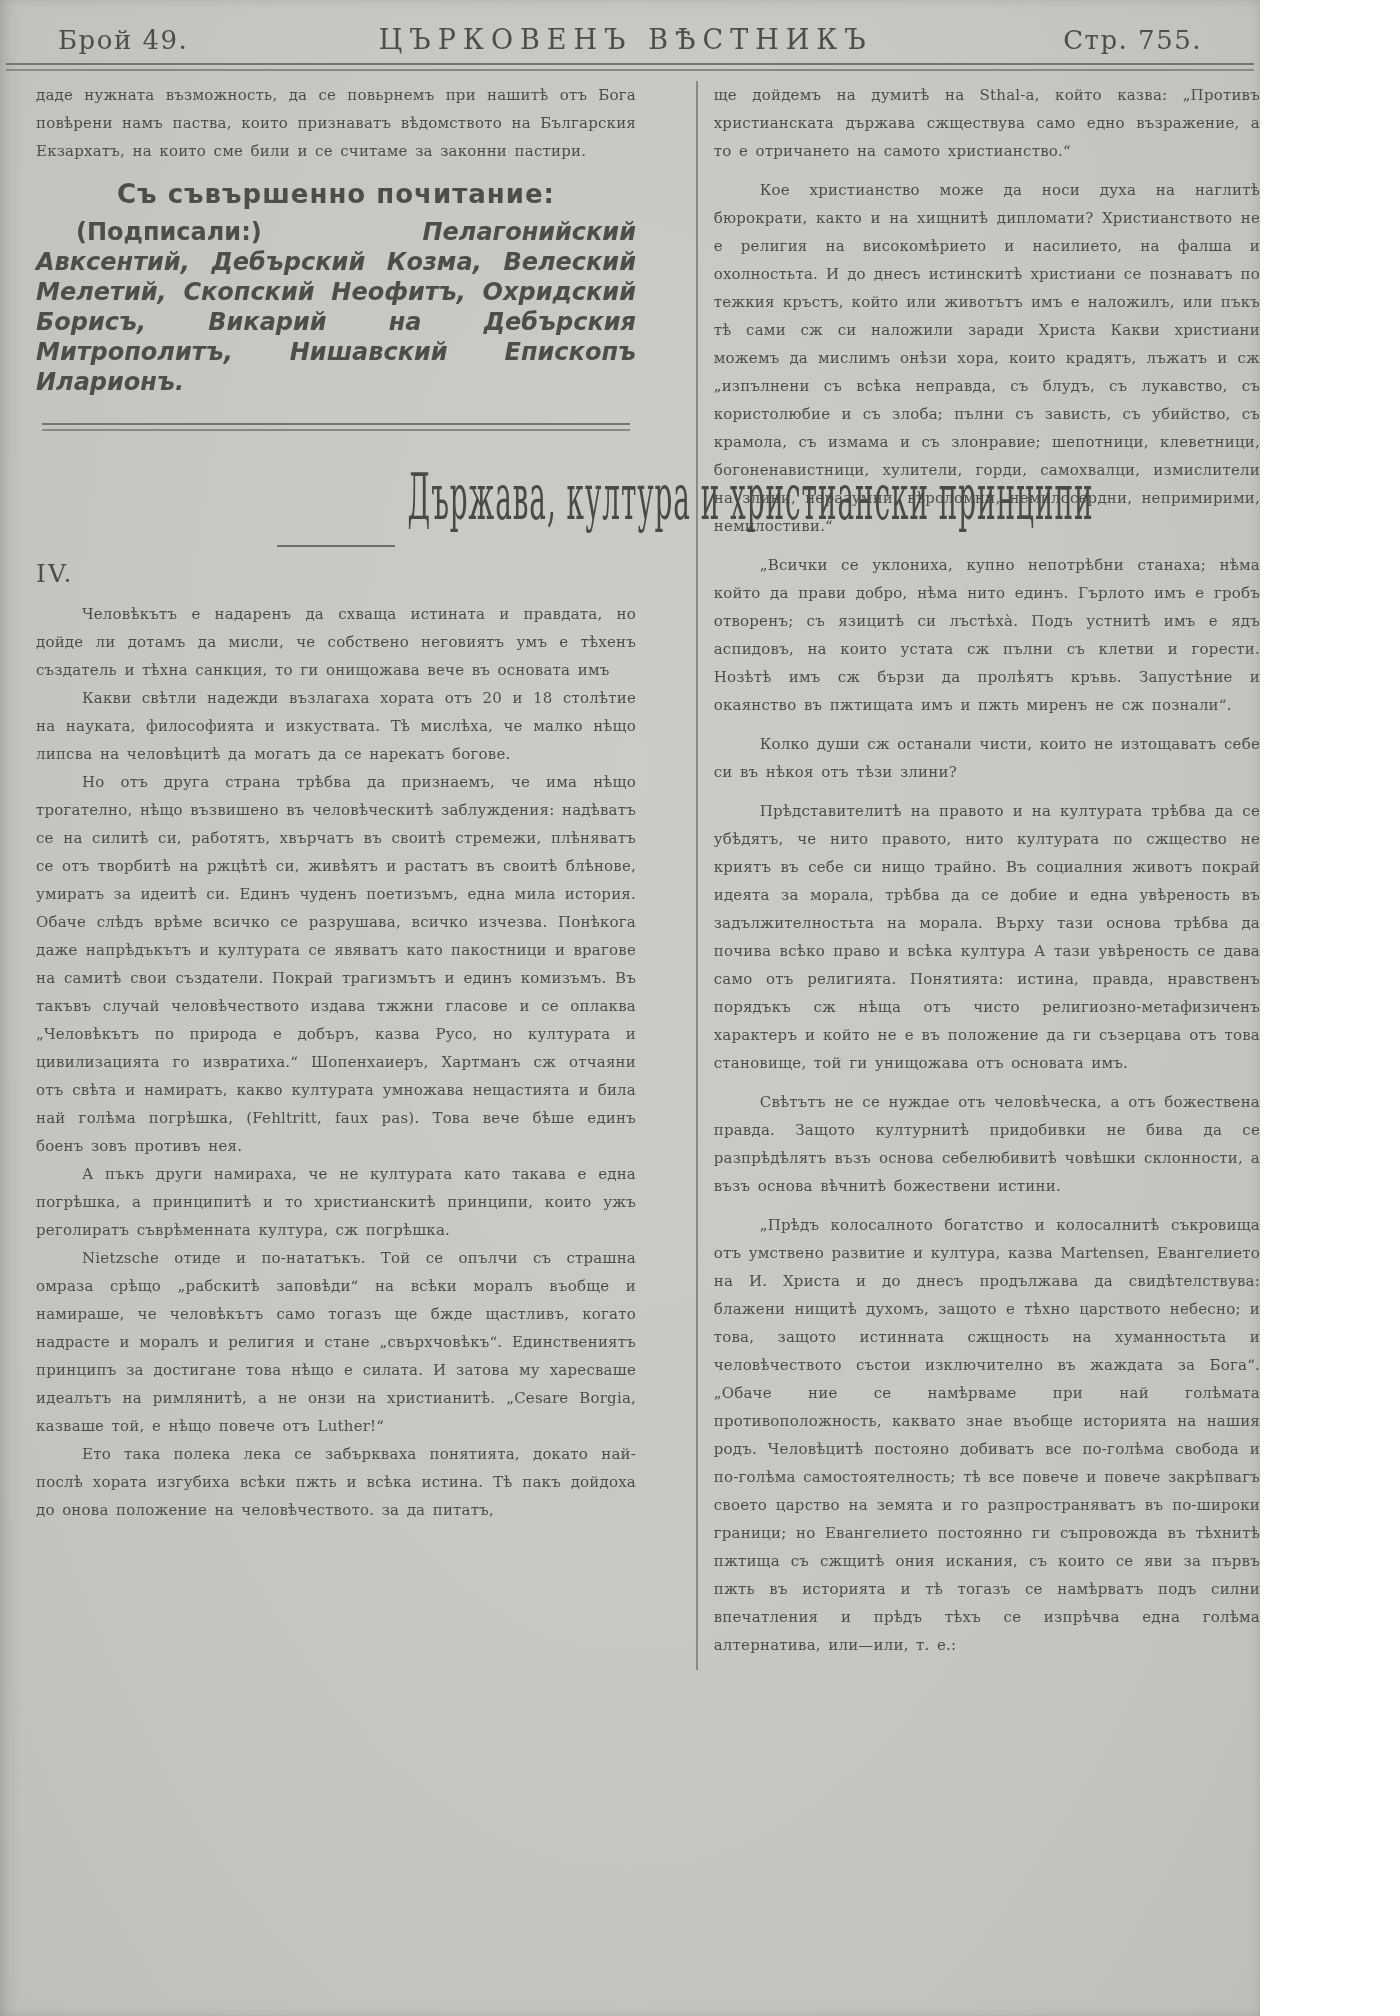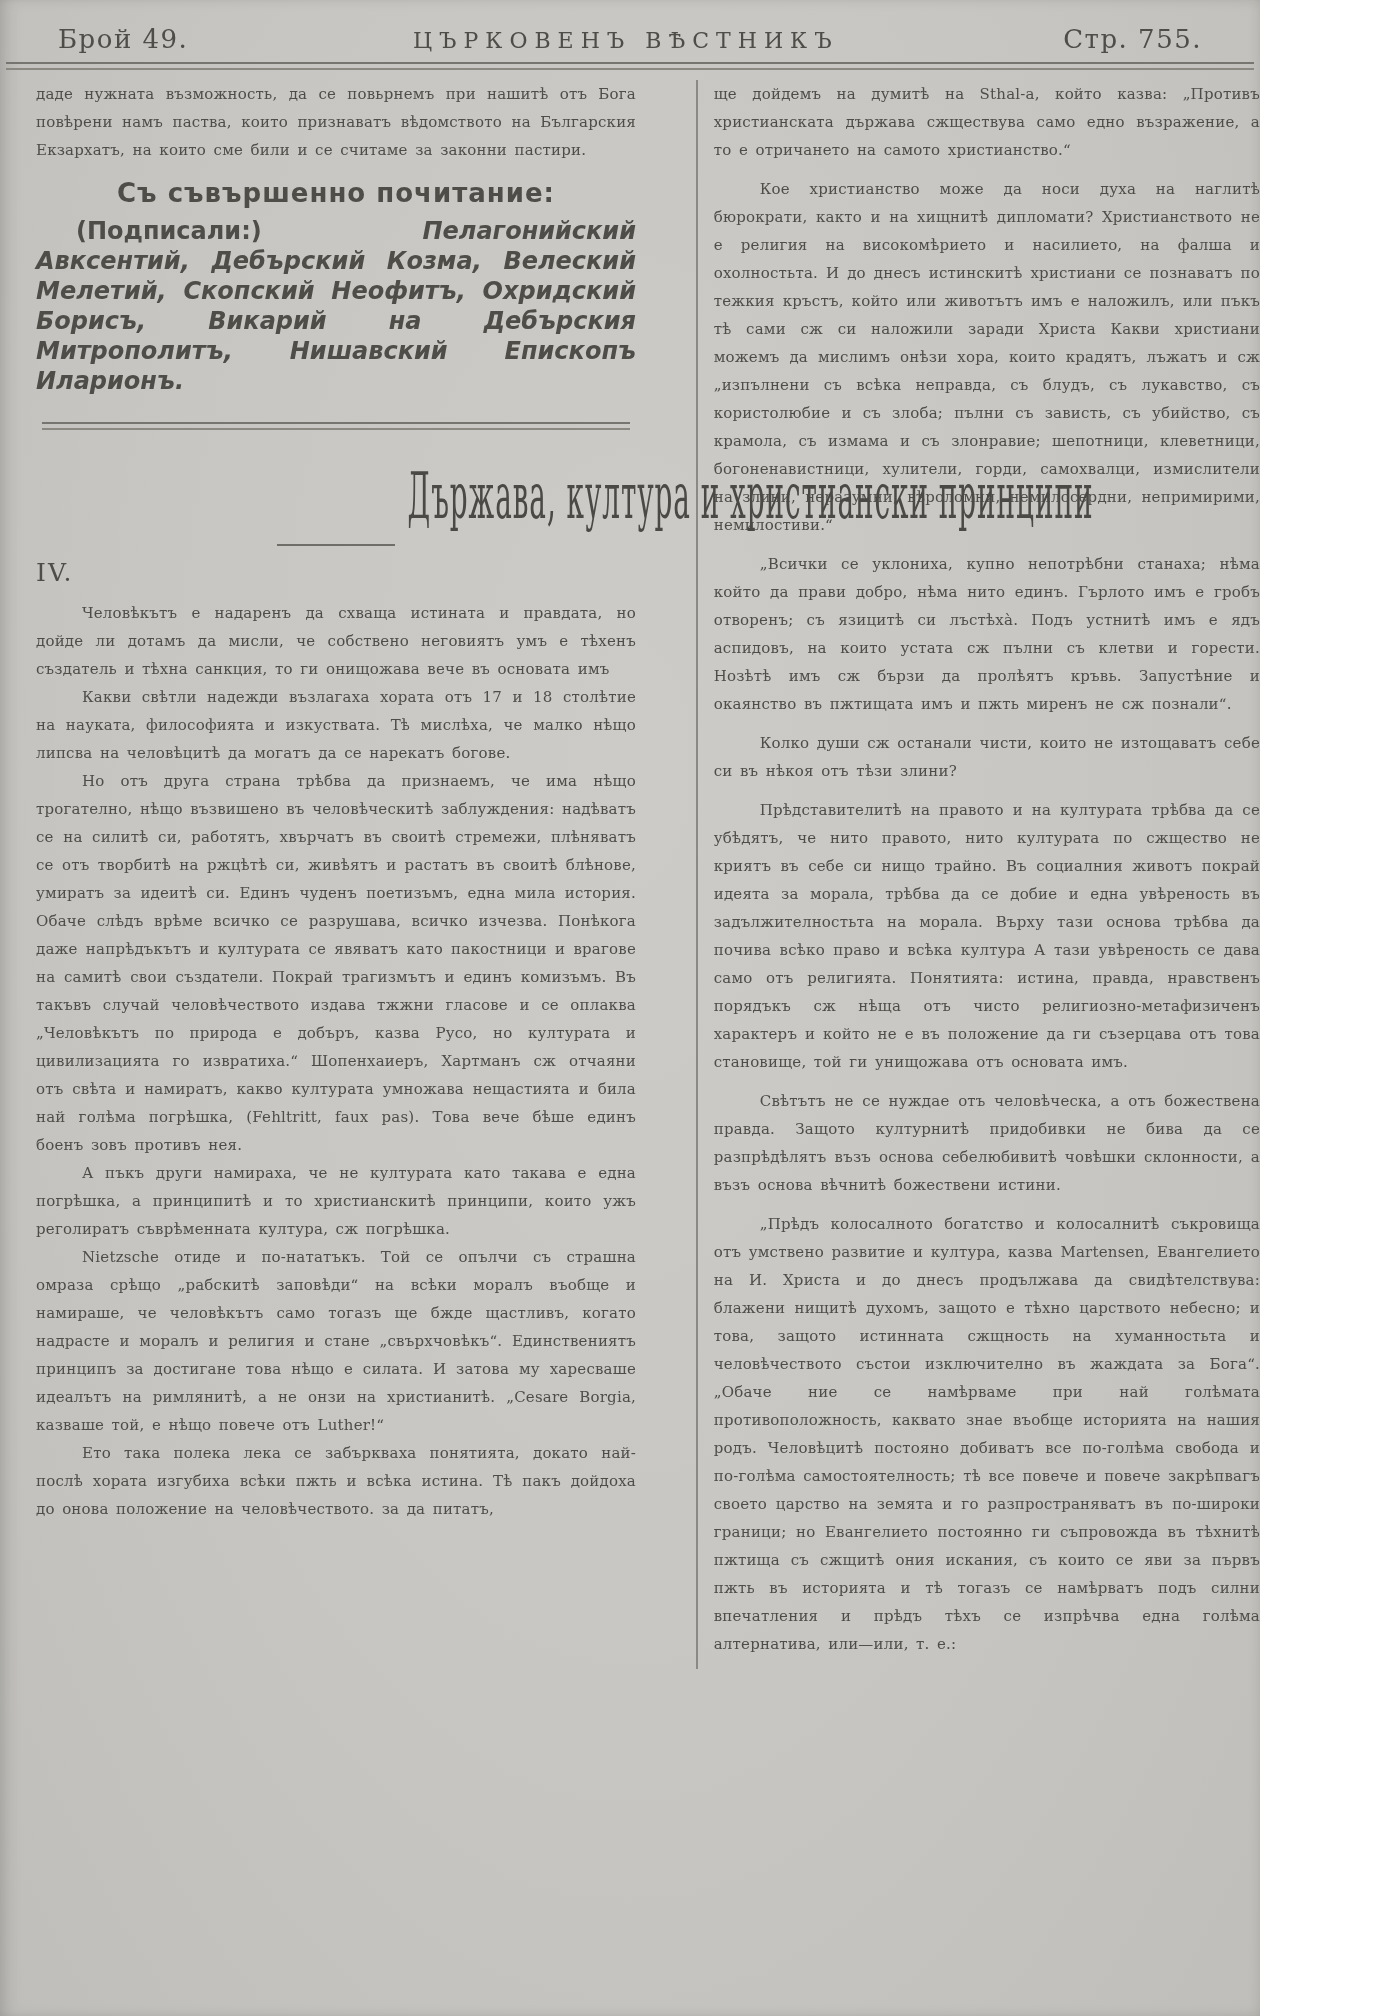--- a/index.html
+++ b/index.html
@@ -12,21 +12,21 @@
     color:#4f4d48;
     overflow:hidden;
   }
   
   .masthead{
     display:flex;justify-content:space-between;align-items:baseline;
     padding:24px 58px 8px 58px;
     font-size:26px;
   }
   .masthead .issue{letter-spacing:1.5px;}
-  .masthead .title{letter-spacing:7px;font-size:22px;}
+  .masthead .title{letter-spacing:7px;font-size:27px;}
   .masthead .pageno{letter-spacing:1.5px;}
   .rule-double{
     height:4px;
     border-top:2px solid #77756f;
     border-bottom:2px solid #8a8881;
     margin:0 6px;
   }
   
   .columns{display:flex;align-items:stretch;padding-top:10px;}
   .col{box-sizing:border-box;}
@@ -117,21 +117,21 @@
       <p class="salutation">Съ съвършенно почитание:</p>
       <p class="signatures"><span class="up">(Подписали:) </span><span>Пелагонийский Авксентий, Дебърский Козма, Велеский Мелетий, Скопский Неофитъ, Охридский Борисъ, Викарий на Дебърския Митрополитъ, Нишавский Епископъ Иларионъ.</span></p>
 
       <div class="rule-double section-rule"></div>
 
       <h1 class="headline"><span class="headline-text">Държава, култура и христиански принципи</span></h1>
       <div class="headline-dash"></div>
       <div class="section-no">IV.</div>
 
       <p class="body indent">Человѣкътъ е надаренъ да схваща истината и правдата, но дойде ли дотамъ да мисли, че собствено неговиятъ умъ е тѣхенъ създатель и тѣхна санкция, то ги онищожава вече въ основата имъ</p>
-      <p class="body indent">Какви свѣтли надежди възлагаха хората отъ 17 и 18 столѣтие на науката, философията и изкуствата. Тѣ мислѣха, че малко нѣщо липсва на человѣцитѣ да могатъ да се нарекатъ богове.</p>
+      <p class="body indent">Какви свѣтли надежди възлагаха хората отъ 20 и 18 столѣтие на науката, философията и изкуствата. Тѣ мислѣха, че малко нѣщо липсва на человѣцитѣ да могатъ да се нарекатъ богове.</p>
       <p class="body indent">Но отъ друга страна трѣбва да признаемъ, че има нѣщо трогателно, нѣщо възвишено въ человѣческитѣ заблуждения: надѣватъ се на силитѣ си, работятъ, хвърчатъ въ своитѣ стремежи, плѣняватъ се отъ творбитѣ на ржцѣтѣ си, живѣятъ и растатъ въ своитѣ блѣнове, умиратъ за идеитѣ си. Единъ чуденъ поетизъмъ, една мила история. Обаче слѣдъ врѣме всичко се разрушава, всичко изчезва. Понѣкога даже напрѣдъкътъ и културата се явяватъ като пакостници и врагове на самитѣ свои създатели. Покрай трагизмътъ и единъ комизъмъ. Въ такъвъ случай человѣчеството издава тжжни гласове и се оплаква „Человѣкътъ по природа е добъръ, казва Русо, но културата и цивилизацията го извратиха.“ Шопенхаиеръ, Хартманъ сж отчаяни отъ свѣта и намиратъ, какво културата умножава нещастията и била най голѣма погрѣшка, (Fehltritt, faux pas). Това вече бѣше единъ боенъ зовъ противъ нея.</p>
       <p class="body indent">А пъкъ други намираха, че не културата като такава е една погрѣшка, а принципитѣ и то христианскитѣ принципи, които ужъ реголиратъ съврѣменната култура, сж погрѣшка.</p>
       <p class="body indent"><span>Nietzsche отиде и по-нататъкъ. Той се опълчи съ страшна омраза срѣщо „рабскитѣ заповѣди“ на всѣки моралъ въобще и намираше, че человѣкътъ само тогазъ ще бжде щастливъ, когато надрасте и моралъ и религия и стане „свърхчовѣкъ“. Единствениятъ принципъ за достигане това нѣщо е </span><span class="it">силата</span><span>. И затова му харесваше идеалътъ на римлянитѣ, а не онзи на христианитѣ. „Cesare Borgia, казваше той, е нѣщо повече отъ Luther!“</span></p>
       <p class="body indent"><span>Ето така полека лека се забъркваха понятията, докато най-послѣ хората изгубиха всѣки пжть и всѣка истина. Тѣ пакъ дойдоха до онова положение на человѣчеството. за да питатъ, </span></p>
 
     </section>
 
     <div class="col-divider"></div>
 
     <section class="col right">

